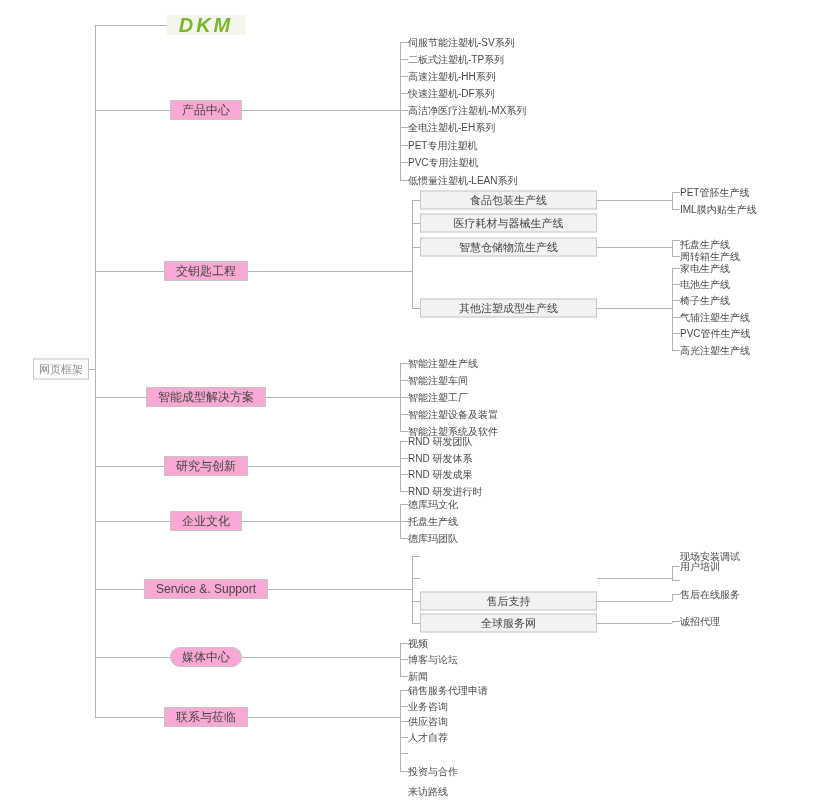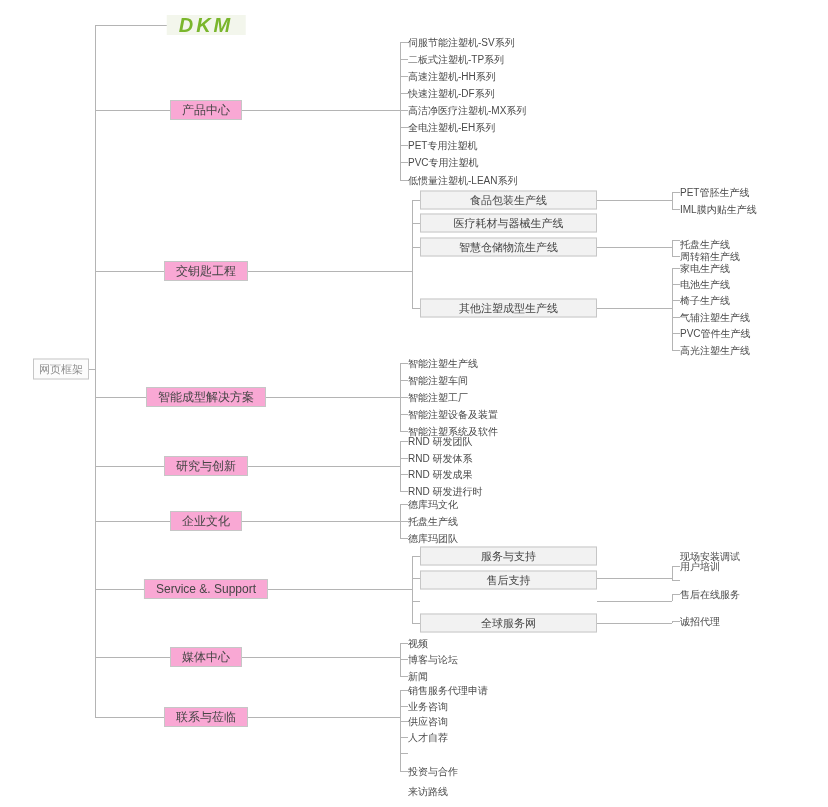--- a/index.html
+++ b/index.html
@@ -163,28 +163,27 @@
     <div class="node kind-box anchor-c" style="left: 206px; top: 466px;"><span>研究与创新</span></div>
     <div class="node kind-plain anchor-l" style="left: 408px; top: 441px;"><span>RND 研发团队</span></div>
     <div class="node kind-plain anchor-l" style="left: 408px; top: 458px;"><span>RND 研发体系</span></div>
     <div class="node kind-plain anchor-l" style="left: 408px; top: 474px;"><span>RND 研发成果</span></div>
     <div class="node kind-plain anchor-l" style="left: 408px; top: 491px;"><span>RND 研发进行时</span></div>
     <div class="node kind-box anchor-c" style="left: 206px; top: 521px;"><span>企业文化</span></div>
     <div class="node kind-plain anchor-l" style="left: 408px; top: 504px;"><span>德库玛文化</span></div>
     <div class="node kind-plain anchor-l" style="left: 408px; top: 521px;"><span>托盘生产线</span></div>
     <div class="node kind-plain anchor-l" style="left: 408px; top: 538px;"><span>德库玛团队</span></div>
     <div class="node kind-box anchor-c" style="left: 206px; top: 589px;"><span>Service &amp;. Support</span></div>
-    <div class="node kind-wbox anchor-l" style="left: 420px; top: 556px;"><span>服务与支持</span></div>
     <div class="node kind-plain anchor-l" style="left: 680px; top: 566px;"><span>用户培训</span></div>
     <div class="node kind-plain anchor-l" style="left: 680px; top: 556px;"><span>现场安装调试</span></div>
-    <div class="node kind-wbox anchor-l" style="left: 420px; top: 580px;"><span>售后支持</span></div>
+    <div class="node kind-wbox anchor-l" style="left: 420px; top: 601px;"><span>售后支持</span></div>
     <div class="node kind-plain anchor-l" style="left: 680px; top: 594px;"><span>售后在线服务</span></div>
     <div class="node kind-wbox anchor-l" style="left: 420px; top: 623px;"><span>全球服务网</span></div>
     <div class="node kind-plain anchor-l" style="left: 680px; top: 621px;"><span>诚招代理</span></div>
-    <div class="node kind-box anchor-c" style="left: 206px; top: 657px;"><span>媒体中心</span></div>
+    <div class="node kind-box anchor-c" style="left: 206px; top: 657px; border-radius: 10px;"><span>媒体中心</span></div>
     <div class="node kind-plain anchor-l" style="left: 408px; top: 643px; text-align: center;"><span>视频</span></div>
     <div class="node kind-plain anchor-l" style="left: 408px; top: 659px;"><span>博客与论坛</span></div>
     <div class="node kind-plain anchor-l" style="left: 408px; top: 676px;"><span>新闻</span></div>
     <div class="node kind-box anchor-c" style="left: 206px; top: 717px;"><span>联系与莅临</span></div>
     <div class="node kind-plain anchor-l" style="left: 408px; top: 690px;"><span>销售服务代理申请</span></div>
     <div class="node kind-plain anchor-l" style="left: 408px; top: 706px;"><span>业务咨询</span></div>
     <div class="node kind-plain anchor-l" style="left: 408px; top: 721px;"><span>供应咨询</span></div>
     <div class="node kind-plain anchor-l" style="left: 408px; top: 737px;"><span>人才自荐</span></div>
     <div class="node kind-plain anchor-l" style="left: 408px; top: 753px; margin-top: 38px;"><span>来访路线</span></div>
     <div class="node kind-plain anchor-l" style="left: 408px; top: 771px;"><span>投资与合作</span></div>

